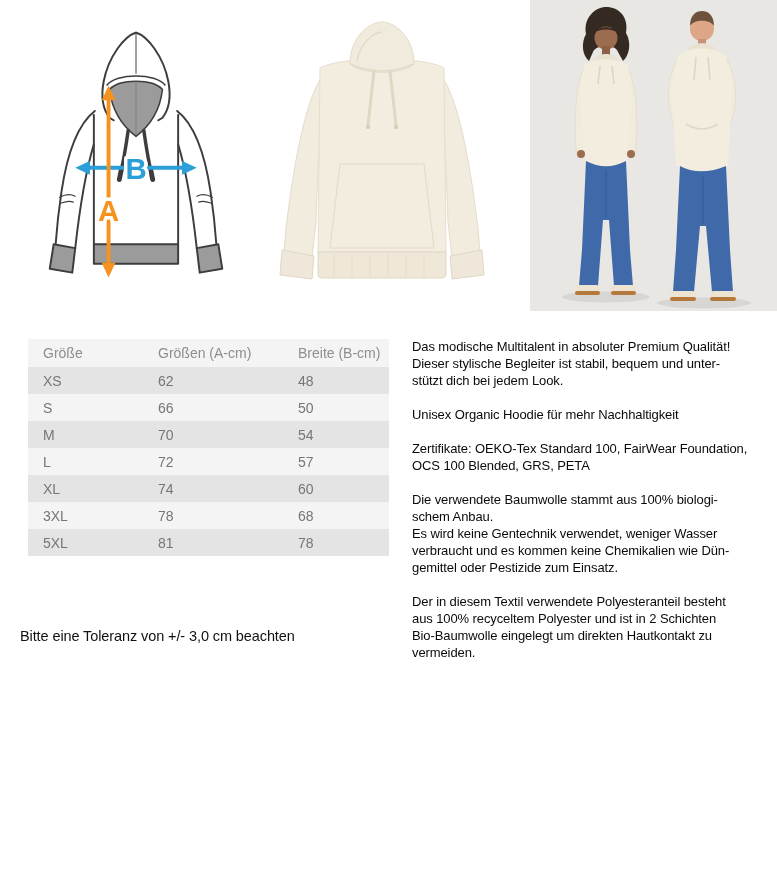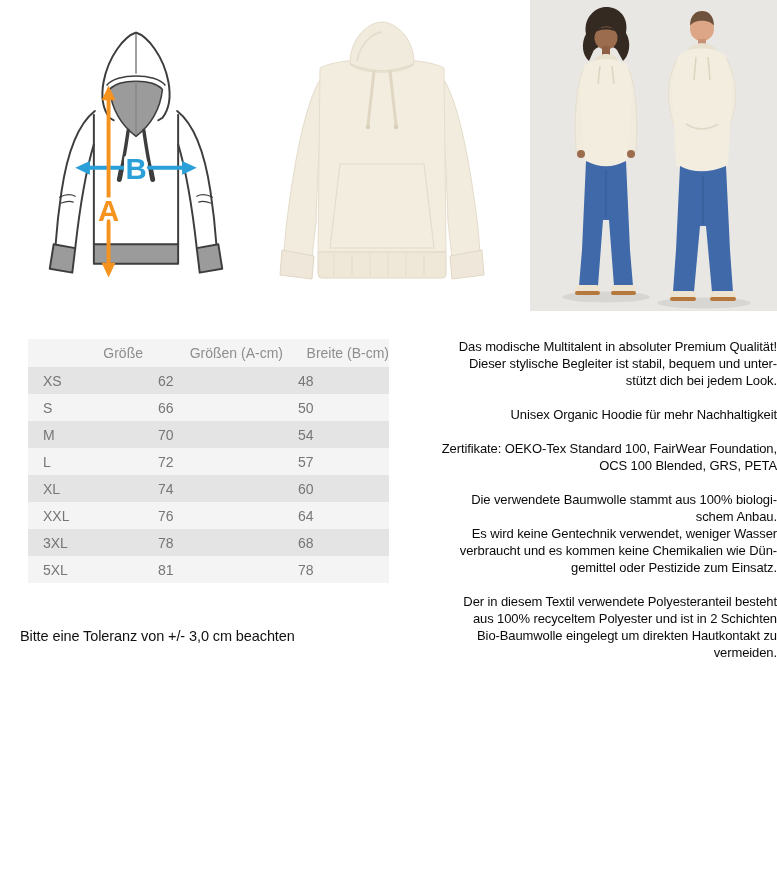--- a/index.html
+++ b/index.html
@@ -26,37 +26,37 @@
   
   #size-table-wrap { position:absolute; left:28px; top:339px; width:361px; }
   table { border-collapse:collapse; table-layout:fixed; width:361px; }
   col.c1 { width:115px; } col.c2 { width:140px; } col.c3 { width:106px; }
   th, td {
     text-align:left; font-weight:normal; font-size:14px;
     height:27px; padding:0 0 0 15px; vertical-align:middle;
     white-space:nowrap;
   }
   thead tr { background:#f4f4f4; height:28px; }
-  thead th { color:#8e8e8e;text-align:right; }
+  thead th { color:#8e8e8e; }
   tbody td { color:#767676; }
   tbody tr:nth-child(odd)  { background:#e4e4e4; }
   tbody tr:nth-child(even) { background:#f4f4f4; }
 
   #tolerance-note {
     position:absolute; left:20px; top:628px;
     font-size:14.5px; color:#111111; letter-spacing:-0.1px;
   }
 
   
   #description {
     position:absolute; left:412px; top:338px; width:365px;
     font-size:13px; line-height:17px; color:#0a0a0a;
     letter-spacing:-0.1px;
   }
-  #description p { white-space:pre-wrap; margin:0 0 17px 0;text-align:right; }
+  #description p { white-space:pre-wrap; margin:0 0 17px 0; }
   #description p:last-child { margin-bottom:0; }
 </style>
 </head>
 <body>
 
 <div id="page">
 
   <div class="fig" id="fig-tech">
     <svg width="196" height="266" viewBox="0 0 200 270">
       <g fill="none" stroke="#3d3d3d" stroke-width="2" stroke-linejoin="round" stroke-linecap="round">
@@ -218,25 +218,20 @@
           <td>L</td>
           <td>72</td>
           <td>57</td>
         </tr>
         <tr>
           <td>XL</td>
           <td>74</td>
           <td>60</td>
         </tr>
         <tr>
-          <td>XXL</td>
-          <td>76</td>
-          <td>64</td>
-        </tr>
-        <tr>
           <td>3XL</td>
           <td>78</td>
           <td>68</td>
         </tr>
         <tr>
           <td>5XL</td>
           <td>81</td>
           <td>78</td>
         </tr>
       </tbody>

